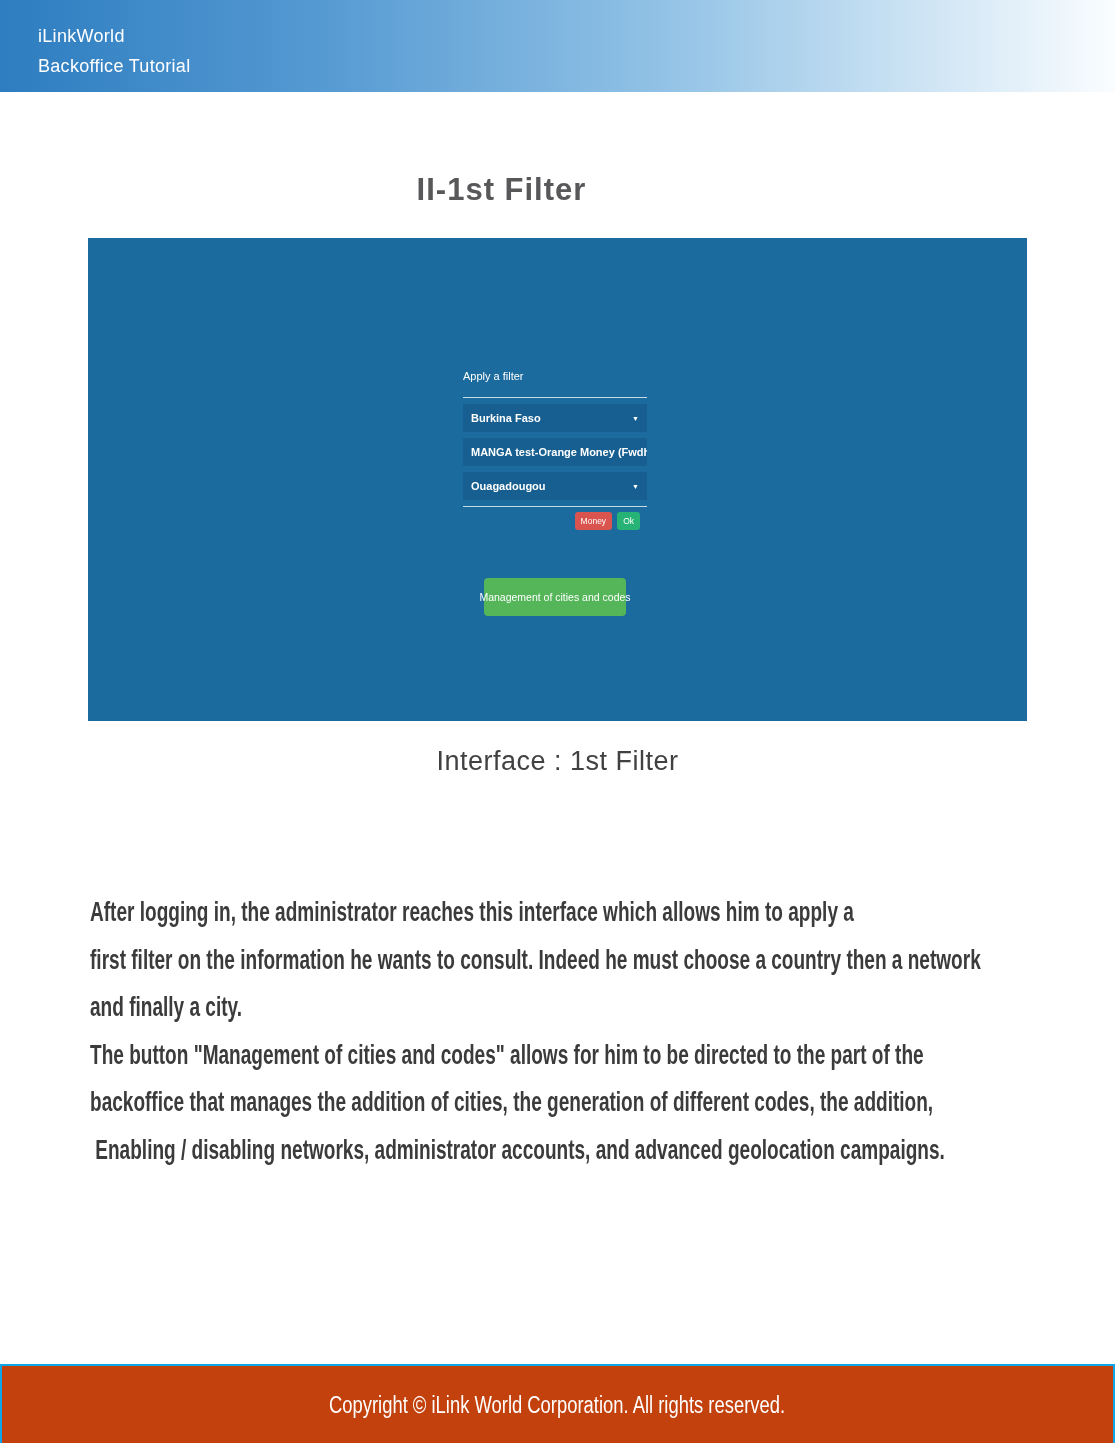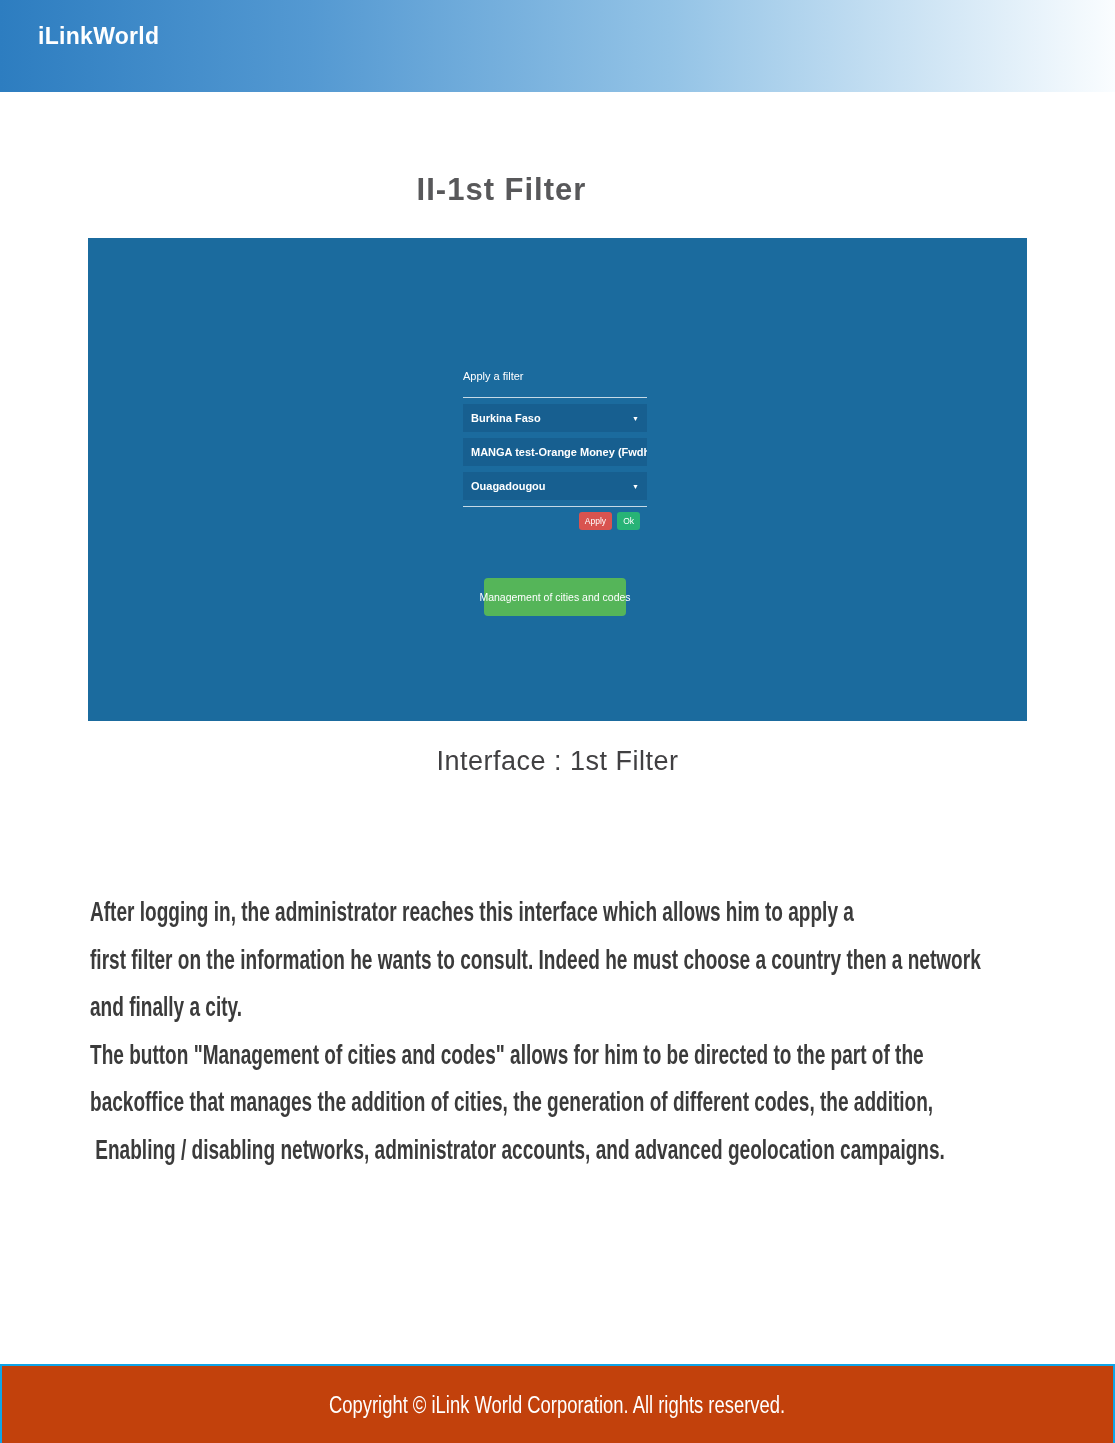--- a/index.html
+++ b/index.html
@@ -13,22 +13,22 @@
 
   
   .header {
     position: absolute; left: 0; top: 0;
     width: 1115px; height: 92px;
     background: linear-gradient(to right, #2d7dc0 0%, #5499d2 28%, #93c3e6 60%, #fafdff 100%);
   }
   .header-text {
     padding: 21px 16px 0 38px;
     color: #ffffff;
-    font-size: 23px;
-    font-weight: bold;
+    font-size: 18px;
+    font-weight: normal;
     line-height: 30px;
     letter-spacing: 0.3px;
   }
 
   
   .page-title {
     position: absolute; left: 0; top: 172px;
     width: 1003px;
     text-align: center;
     font-size: 31px;
@@ -161,20 +161,21 @@
     transform: scaleX(0.8);
     transform-origin: center;
   }
 </style>
 </head>
 <body>
 
 <div class="header">
   <div class="header-text">
     <div>iLinkWorld</div>
+    <div>Backoffice Tutorial</div>
   </div>
 </div>
 
 <div class="page-title">II-1st Filter</div>
 
 <div class="shot">
   <div class="filter-panel">
     <div class="filter-label">Apply a filter</div>
     <div class="hr-line"></div>
 
@@ -189,21 +190,21 @@
     </div>
 
     <div class="select">
       <span>Ouagadougou</span>
       <span class="caret">▼</span>
     </div>
 
     <div class="hr-line bottom"></div>
 
     <div class="btn-row">
-      <button class="btn btn-back">Apply</button>
+      <button class="btn btn-back">Money</button>
       <button class="btn btn-ok">Ok</button>
     </div>
   </div>
 
   <button class="btn-management">Management of cities and codes</button>
 </div>
 
 <div class="caption">Interface : 1st Filter</div>
 
 <div class="body-text">

